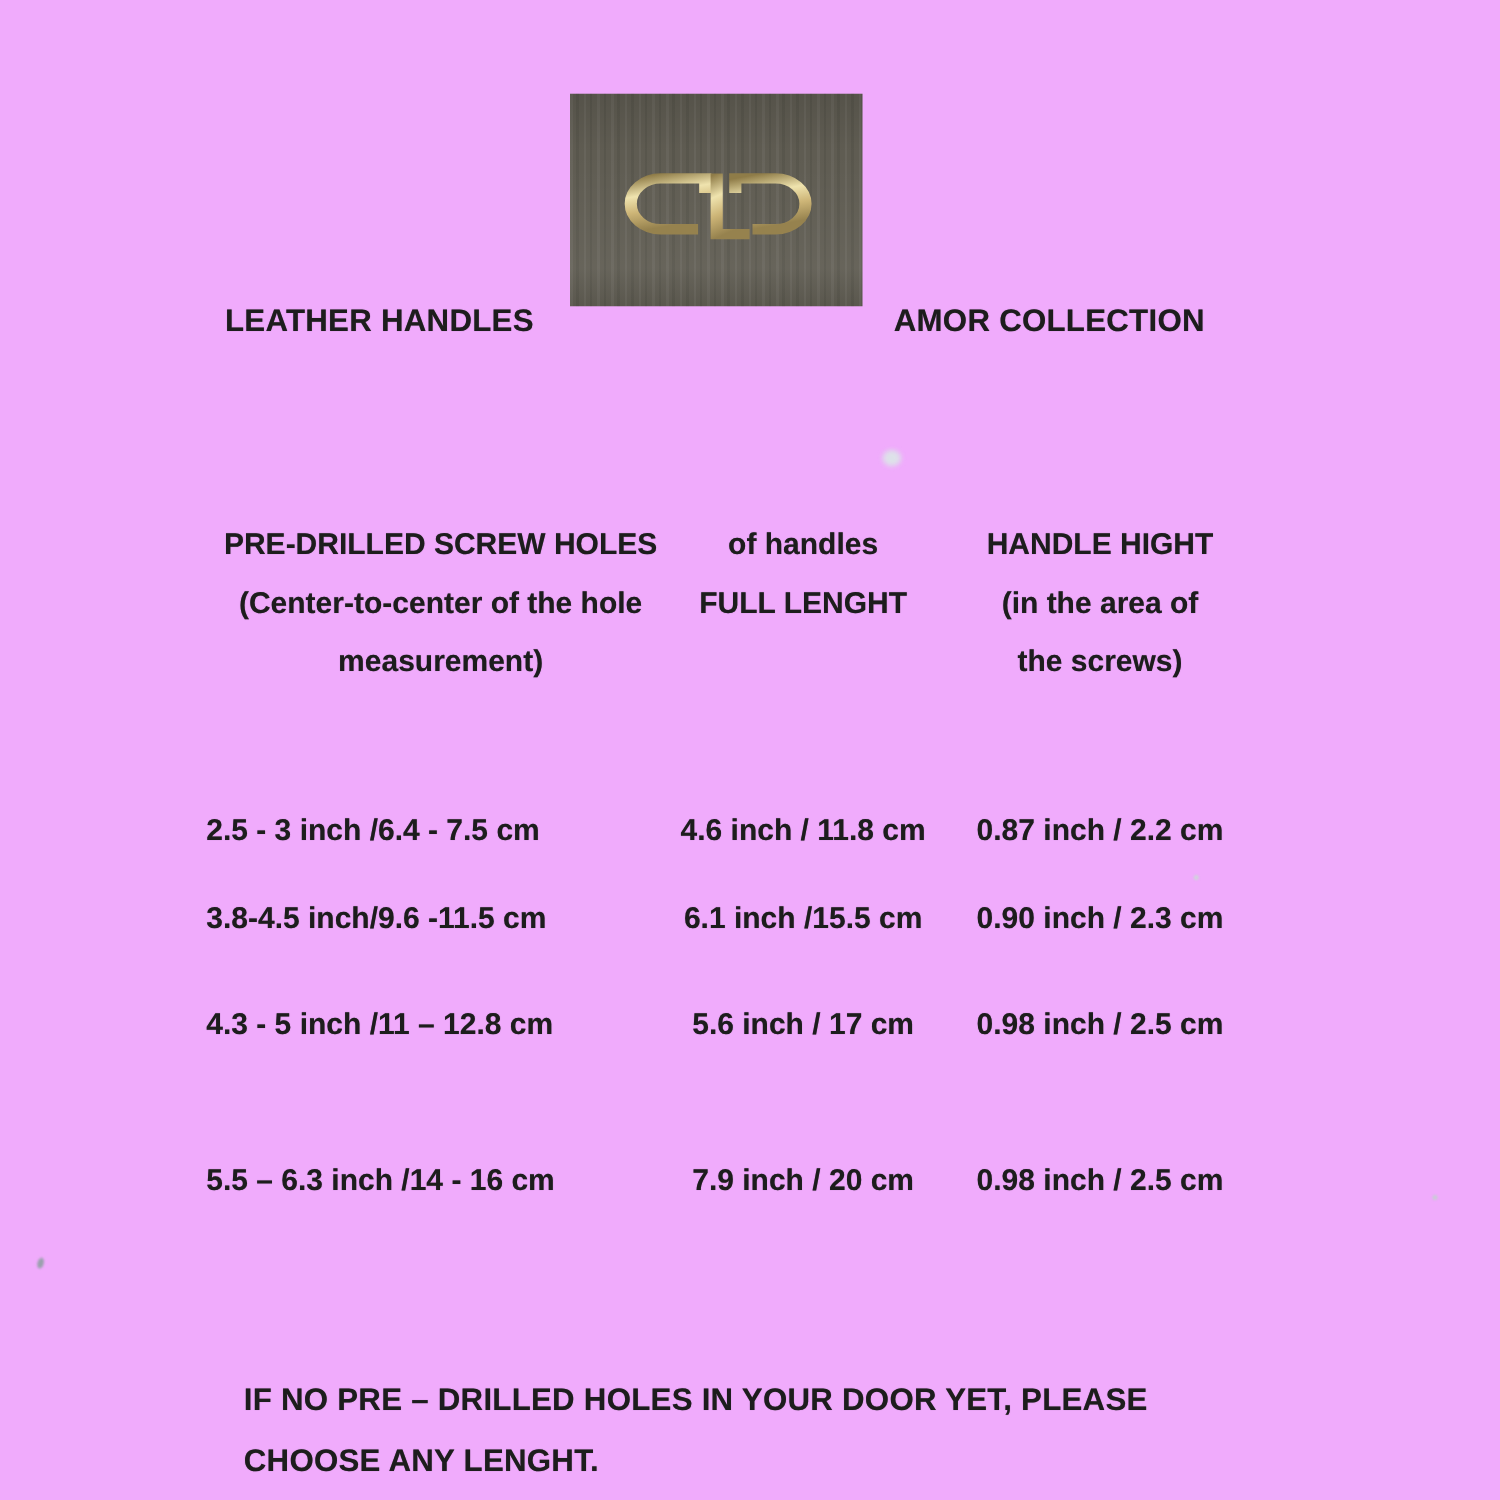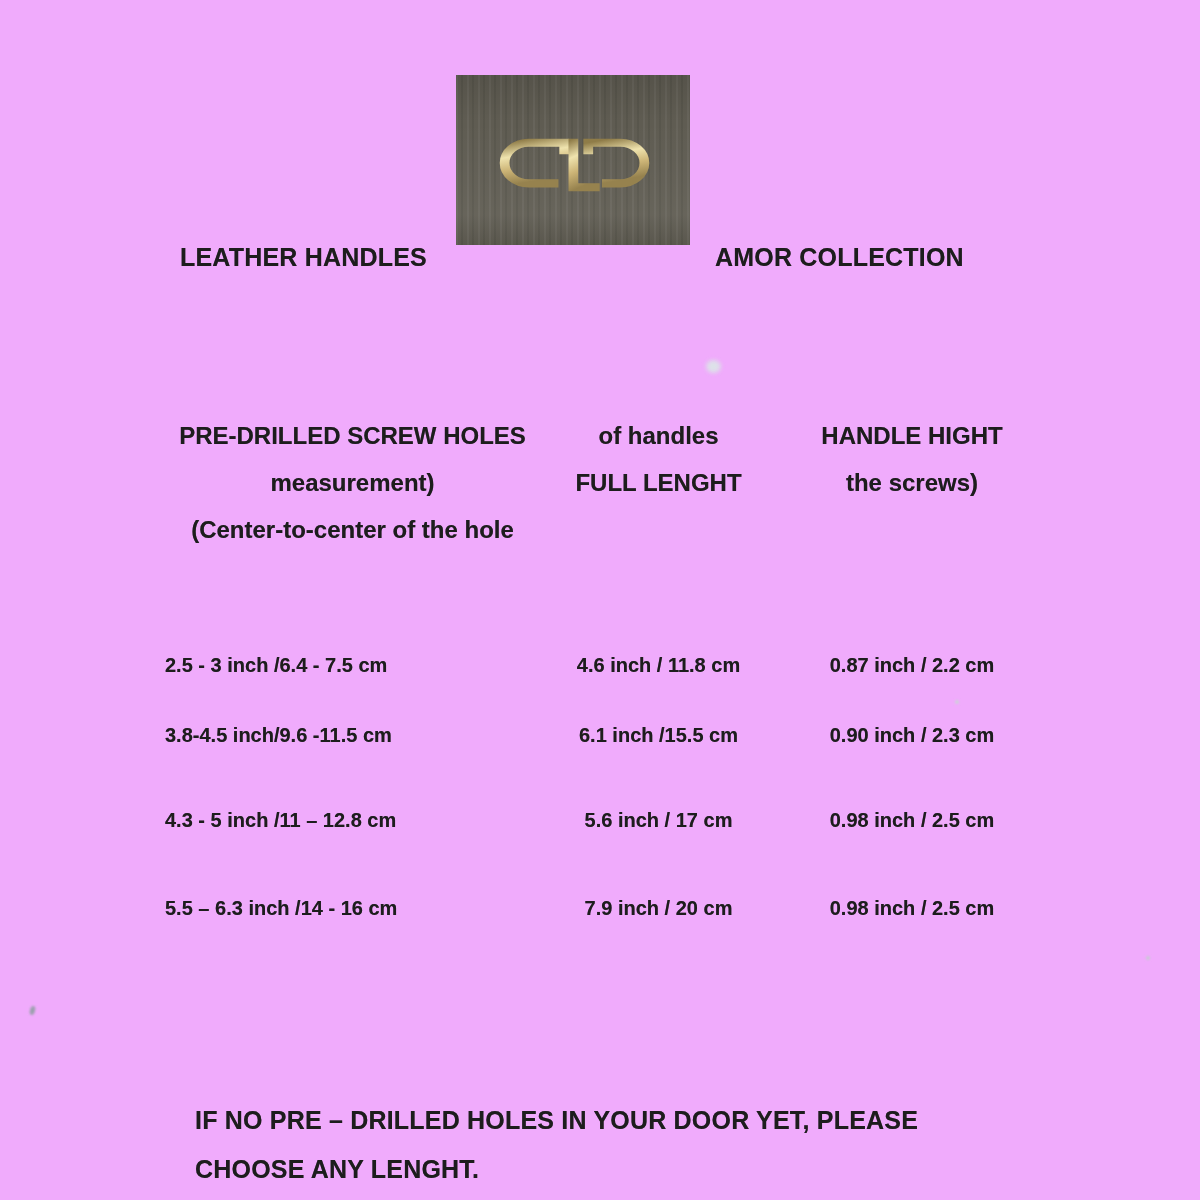--- a/index.html
+++ b/index.html
@@ -45,33 +45,32 @@
 
   
   .spec-table {
     position: absolute;
     left: 165px; top: 412px;
     width: 850px;
   }
   .trow {
     display: grid;
     grid-template-columns: 375px 205px 270px;
-    gap: 16px;
   }
   .cell { white-space: nowrap; }
   .thead .cell { text-align: center; font-size: 24px; }
   .thead .cell div { line-height: 47px; }
-  .tdata { font-size: 20px; line-height: 26px; }
+  .tdata { font-size: 24px; line-height: 26px; }
   .tdata .c1 { text-align: left; }
   .tdata .c2 { text-align: center; }
   .tdata .c3 { text-align: center; }
   .row-1 { margin-top: 99px; }
   .row-2 { margin-top: 44px; }
   .row-3 { margin-top: 59px; }
-  .row-4 { margin-top: 62px; }
+  .row-4 { margin-top: 99px; }
 
   
   .note {
     position: absolute;
     left: 195px; top: 1096px;
     font-size: 25px;
     line-height: 49px;
     letter-spacing: 0.2px;
     white-space: nowrap;
   }
@@ -106,29 +105,30 @@
     </svg>
   </div>
   <div class="brand-label brand-left">LEATHER HANDLES</div>
   <div class="brand-label brand-right">AMOR COLLECTION</div>
 
   <div class="spec-table">
 
     <div class="trow thead">
       <div class="cell c1">
         <div>PRE-DRILLED SCREW HOLES</div>
+        <div>(Center-to-center of the hole</div>
         <div>measurement)</div>
-        <div>(Center-to-center of the hole</div>
       </div>
       <div class="cell c2">
         <div>of handles</div>
         <div>FULL LENGHT</div>
       </div>
       <div class="cell c3">
         <div>HANDLE HIGHT</div>
+        <div>(in the area of</div>
         <div>the screws)</div>
       </div>
     </div>
 
     <div class="trow tdata row-1">
       <div class="cell c1">2.5 - 3 inch /6.4 - 7.5 cm</div>
       <div class="cell c2">4.6 inch / 11.8 cm</div>
       <div class="cell c3">0.87 inch / 2.2 cm</div>
     </div>
 

